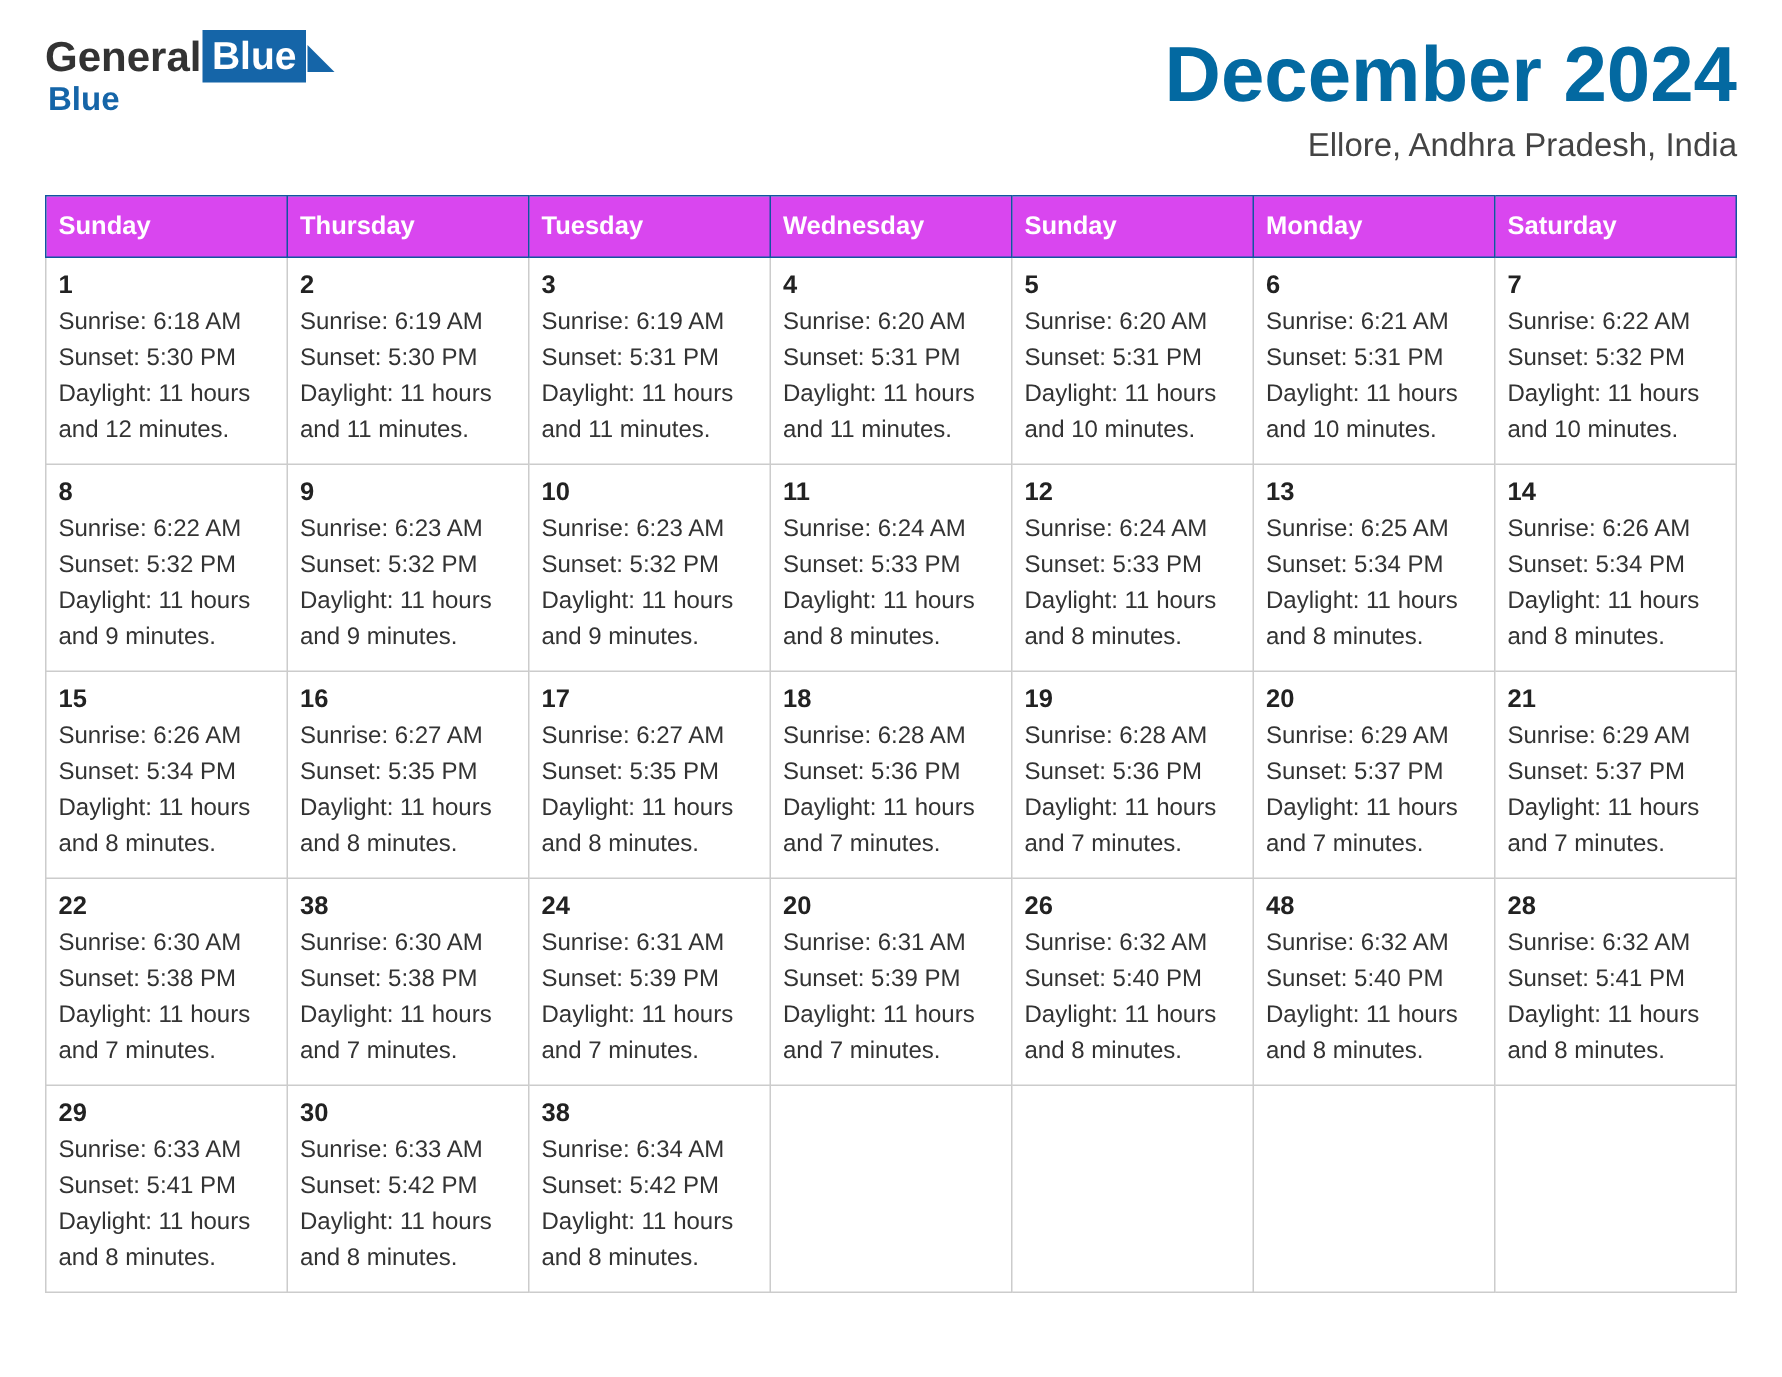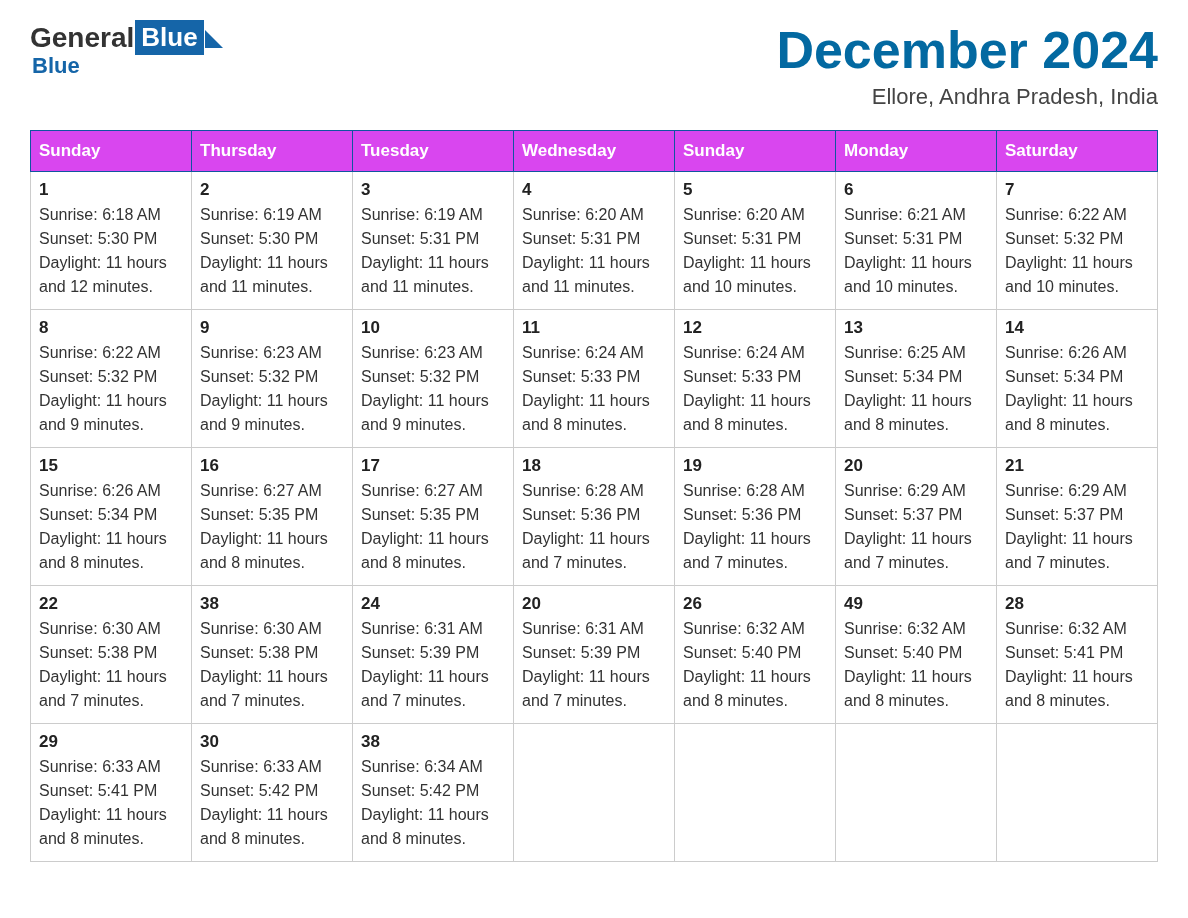--- a/index.html
+++ b/index.html
@@ -247,21 +247,21 @@
         </td>
         <td>
           <div class="day-number">20</div>
           <div class="day-info">Sunrise: 6:31 AM<br>Sunset: 5:39 PM<br>Daylight: 11 hours<br>and 7 minutes.</div>
         </td>
         <td>
           <div class="day-number">26</div>
           <div class="day-info">Sunrise: 6:32 AM<br>Sunset: 5:40 PM<br>Daylight: 11 hours<br>and 8 minutes.</div>
         </td>
         <td>
-          <div class="day-number">49</div>
+          <div class="day-number">48</div>
           <div class="day-info">Sunrise: 6:32 AM<br>Sunset: 5:40 PM<br>Daylight: 11 hours<br>and 8 minutes.</div>
         </td>
         <td>
           <div class="day-number">28</div>
           <div class="day-info">Sunrise: 6:32 AM<br>Sunset: 5:41 PM<br>Daylight: 11 hours<br>and 8 minutes.</div>
         </td>
       </tr>
       <tr class="last-row">
         <td>
           <div class="day-number">29</div>

